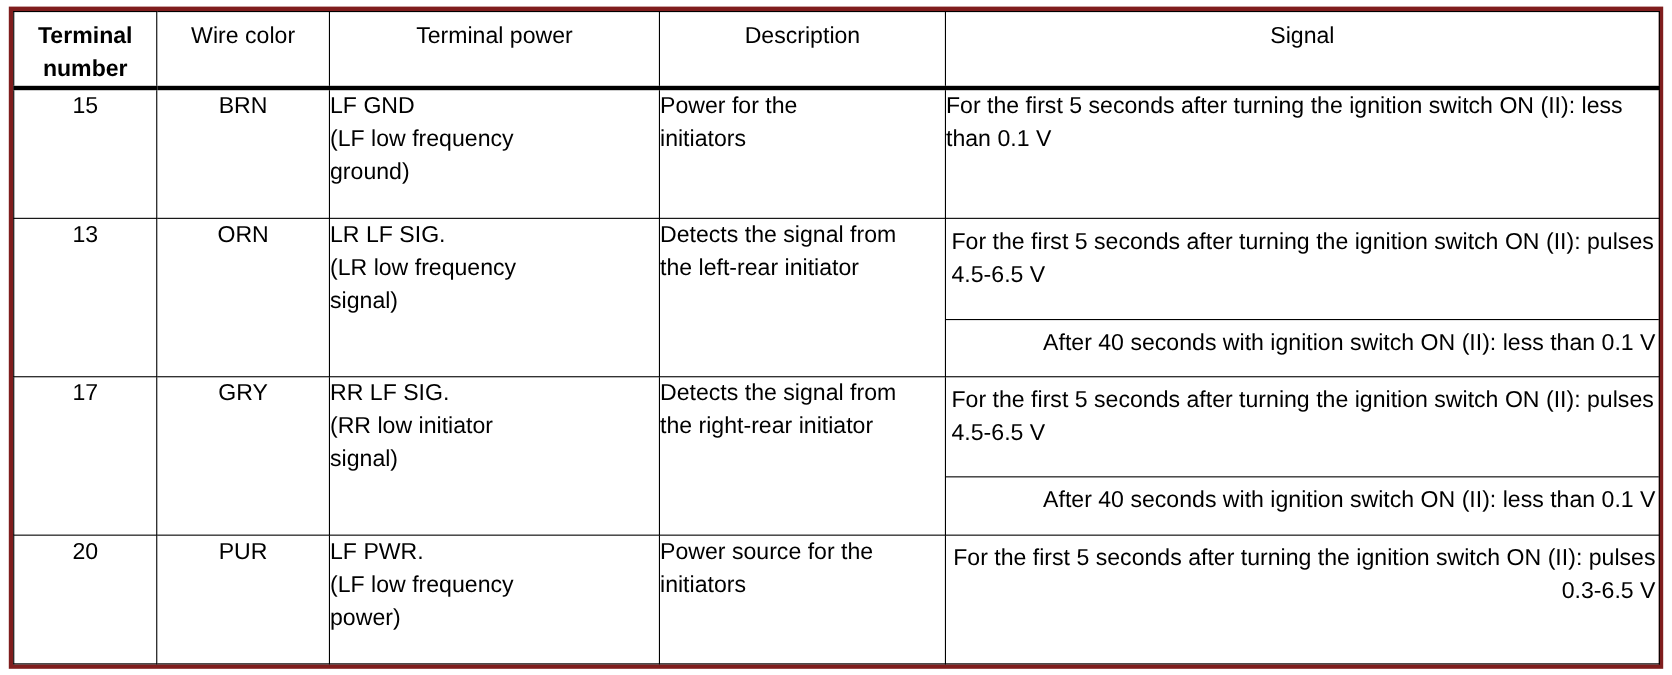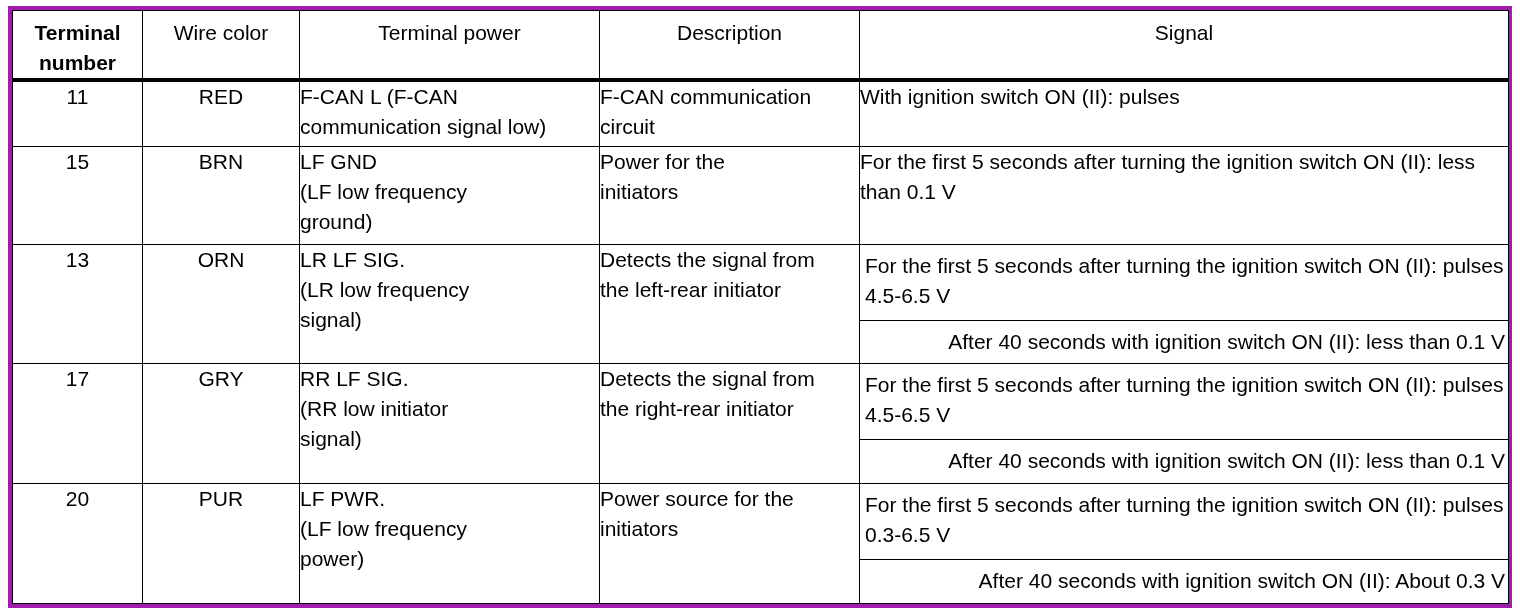--- a/index.html
+++ b/index.html
@@ -15,21 +15,21 @@
     overflow: hidden;
   }
 
   .table-wrap {
     position: absolute;
     left: 8px;
     top: 6px;
     width: 1504px;
     height: 602px;
     box-sizing: border-box;
-    border: 4px solid #a21caf;
+    border: 4px solid #7f1d1d;
   }
 
   table.spec {
     border-collapse: collapse;
     table-layout: fixed;
     width: 100%;
     height: 100%;
   }
 
   table.spec td,
@@ -124,33 +124,20 @@
           <span class="th-text">number</span>
         </th>
         <th>Wire color</th>
         <th>Terminal power</th>
         <th>Description</th>
         <th>Signal</th>
       </tr>
     </thead>
     <tbody>
 
-      <tr class="grp-top">
-        <td class="num">11</td>
-        <td class="wire">RED</td>
-        <td class="sign">
-          <span class="line">F-CAN L (F-CAN</span>
-          <span class="line">communication signal low)</span>
-        </td>
-        <td class="desc">
-          <span class="line">F-CAN communication</span>
-          <span class="line">circuit</span>
-        </td>
-        <td class="signal">With ignition switch ON (II): pulses</td>
-      </tr>
 
       <tr class="grp-top">
         <td class="num">15</td>
         <td class="wire">BRN</td>
         <td class="sign">
           <span class="line">LF GND</span>
           <span class="line">(LF low   frequency</span>
           <span class="line">ground)</span>
         </td>
         <td class="desc">
@@ -223,23 +210,20 @@
         <td class="desc">
           <span class="line">Power source for the</span>
           <span class="line">initiators</span>
         </td>
         <td class="signal-group">
           <table class="subsig">
             <tbody>
                 <tr>
               <td>For the first 5 seconds after turning the ignition switch ON (II): pulses 0.3-6.5 V</td>
             </tr>
-            <tr>
-              <td>After 40 seconds with ignition switch ON (II): About 0.3 V</td>
-            </tr>
           </tbody>
             </table>
         </td>
       </tr>
 
     </tbody>
   </table>
 </div>
 
 </body></html>

